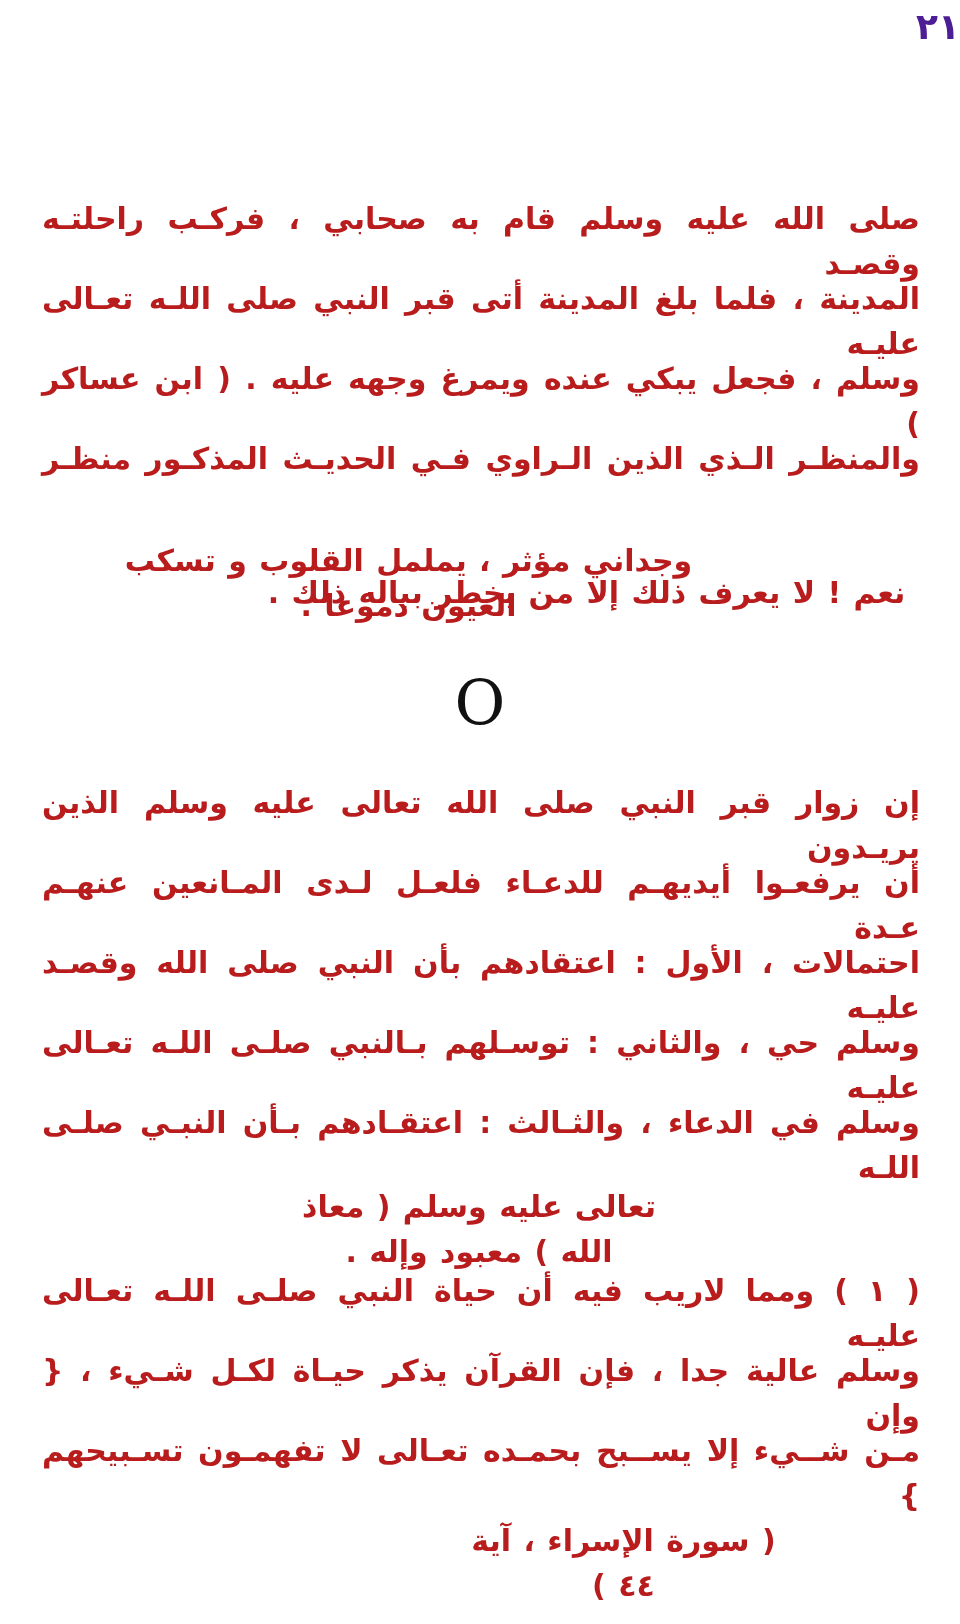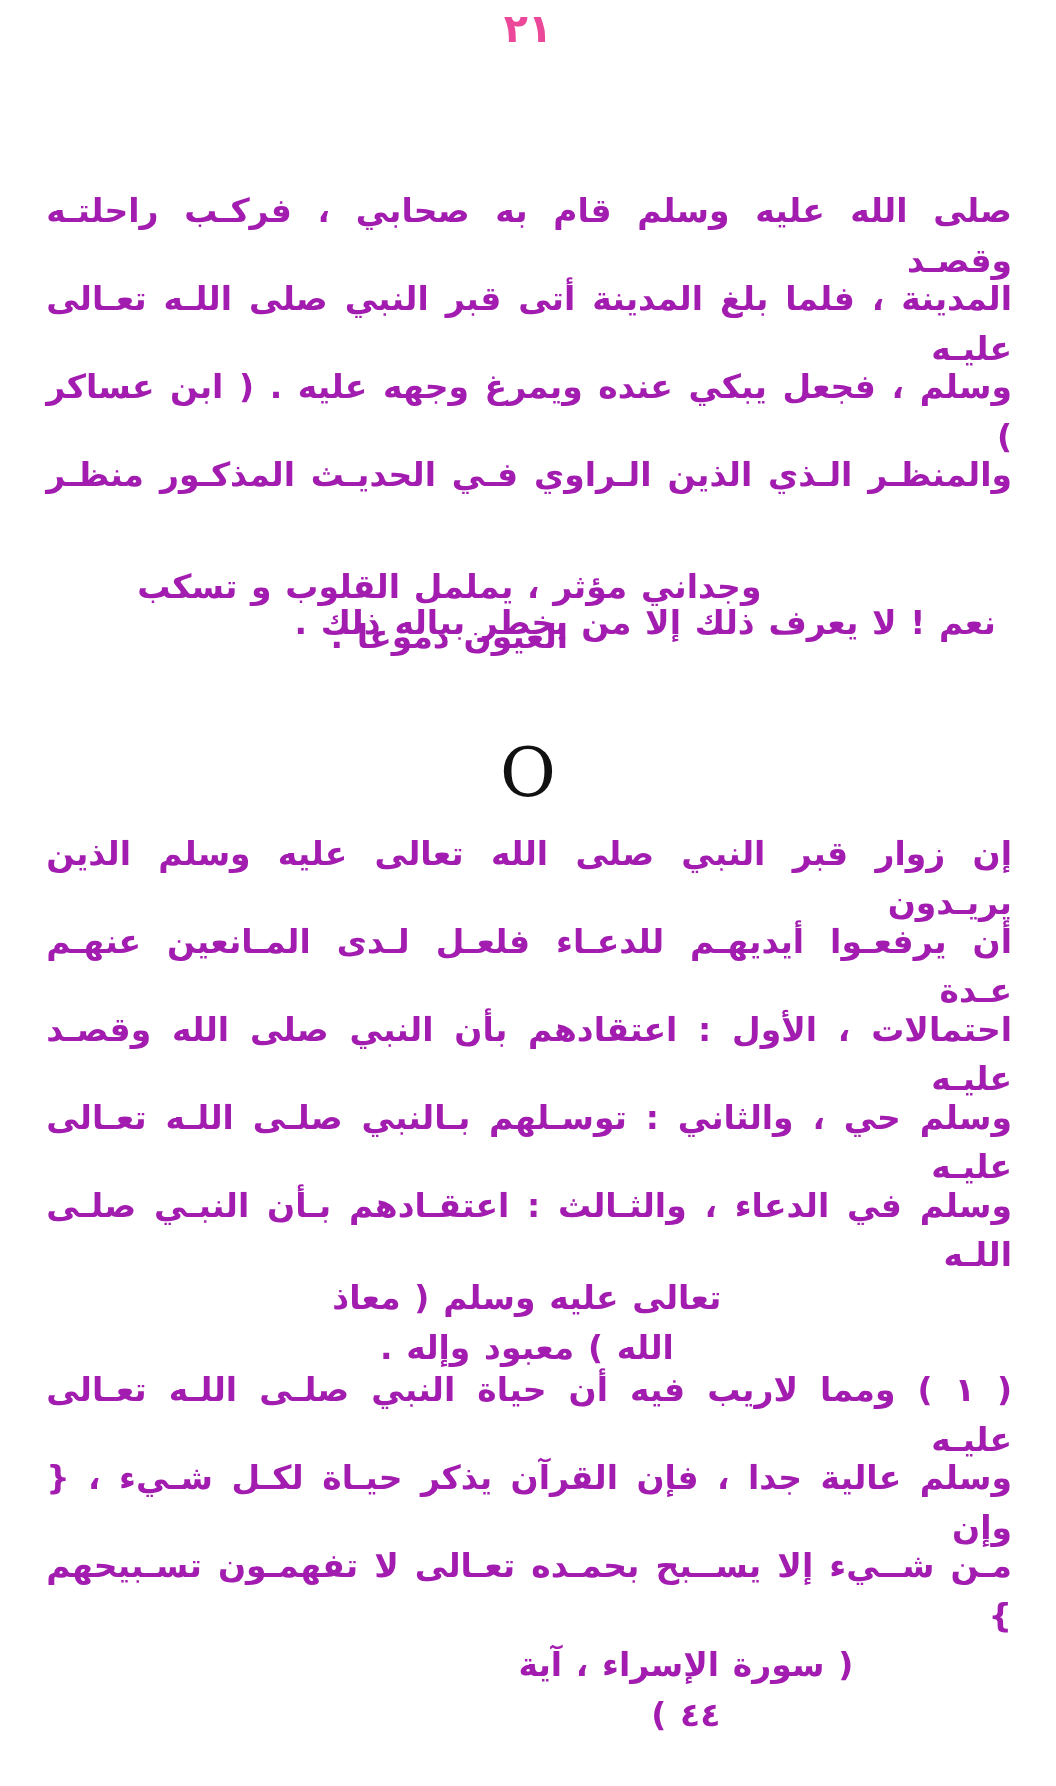--- a/index.html
+++ b/index.html
@@ -14,37 +14,38 @@
     background: #ffffff;
     color: #161616;
     font-family: "DejaVu Sans", sans-serif;
     overflow: hidden;
   }
   .page-number {
     position: absolute;
     top: 6px;
     left: 0;
     right: 0;
-    text-align: center;
+    text-align: right;
     direction: rtl;
     font-size: 36px;
     font-weight: 700;
     letter-spacing: 6px;
-    color: #ec4899;
+    color: #4c1d95;
   }
   .line {
     position: absolute;
     left: 42px;
     right: 40px;
     direction: rtl;
     font-size: 30px;
     font-weight: 700;
     line-height: 1.5;
-    color: #a21caf;
+    color: #b91c1c;
     word-spacing: 2px;
+    margin-top: 26px;
   }
   .justify {
     text-align: justify;
     text-align-last: justify;
   }
   .centerline {
     text-align: center;
   }
   .separator {
     position: absolute;

